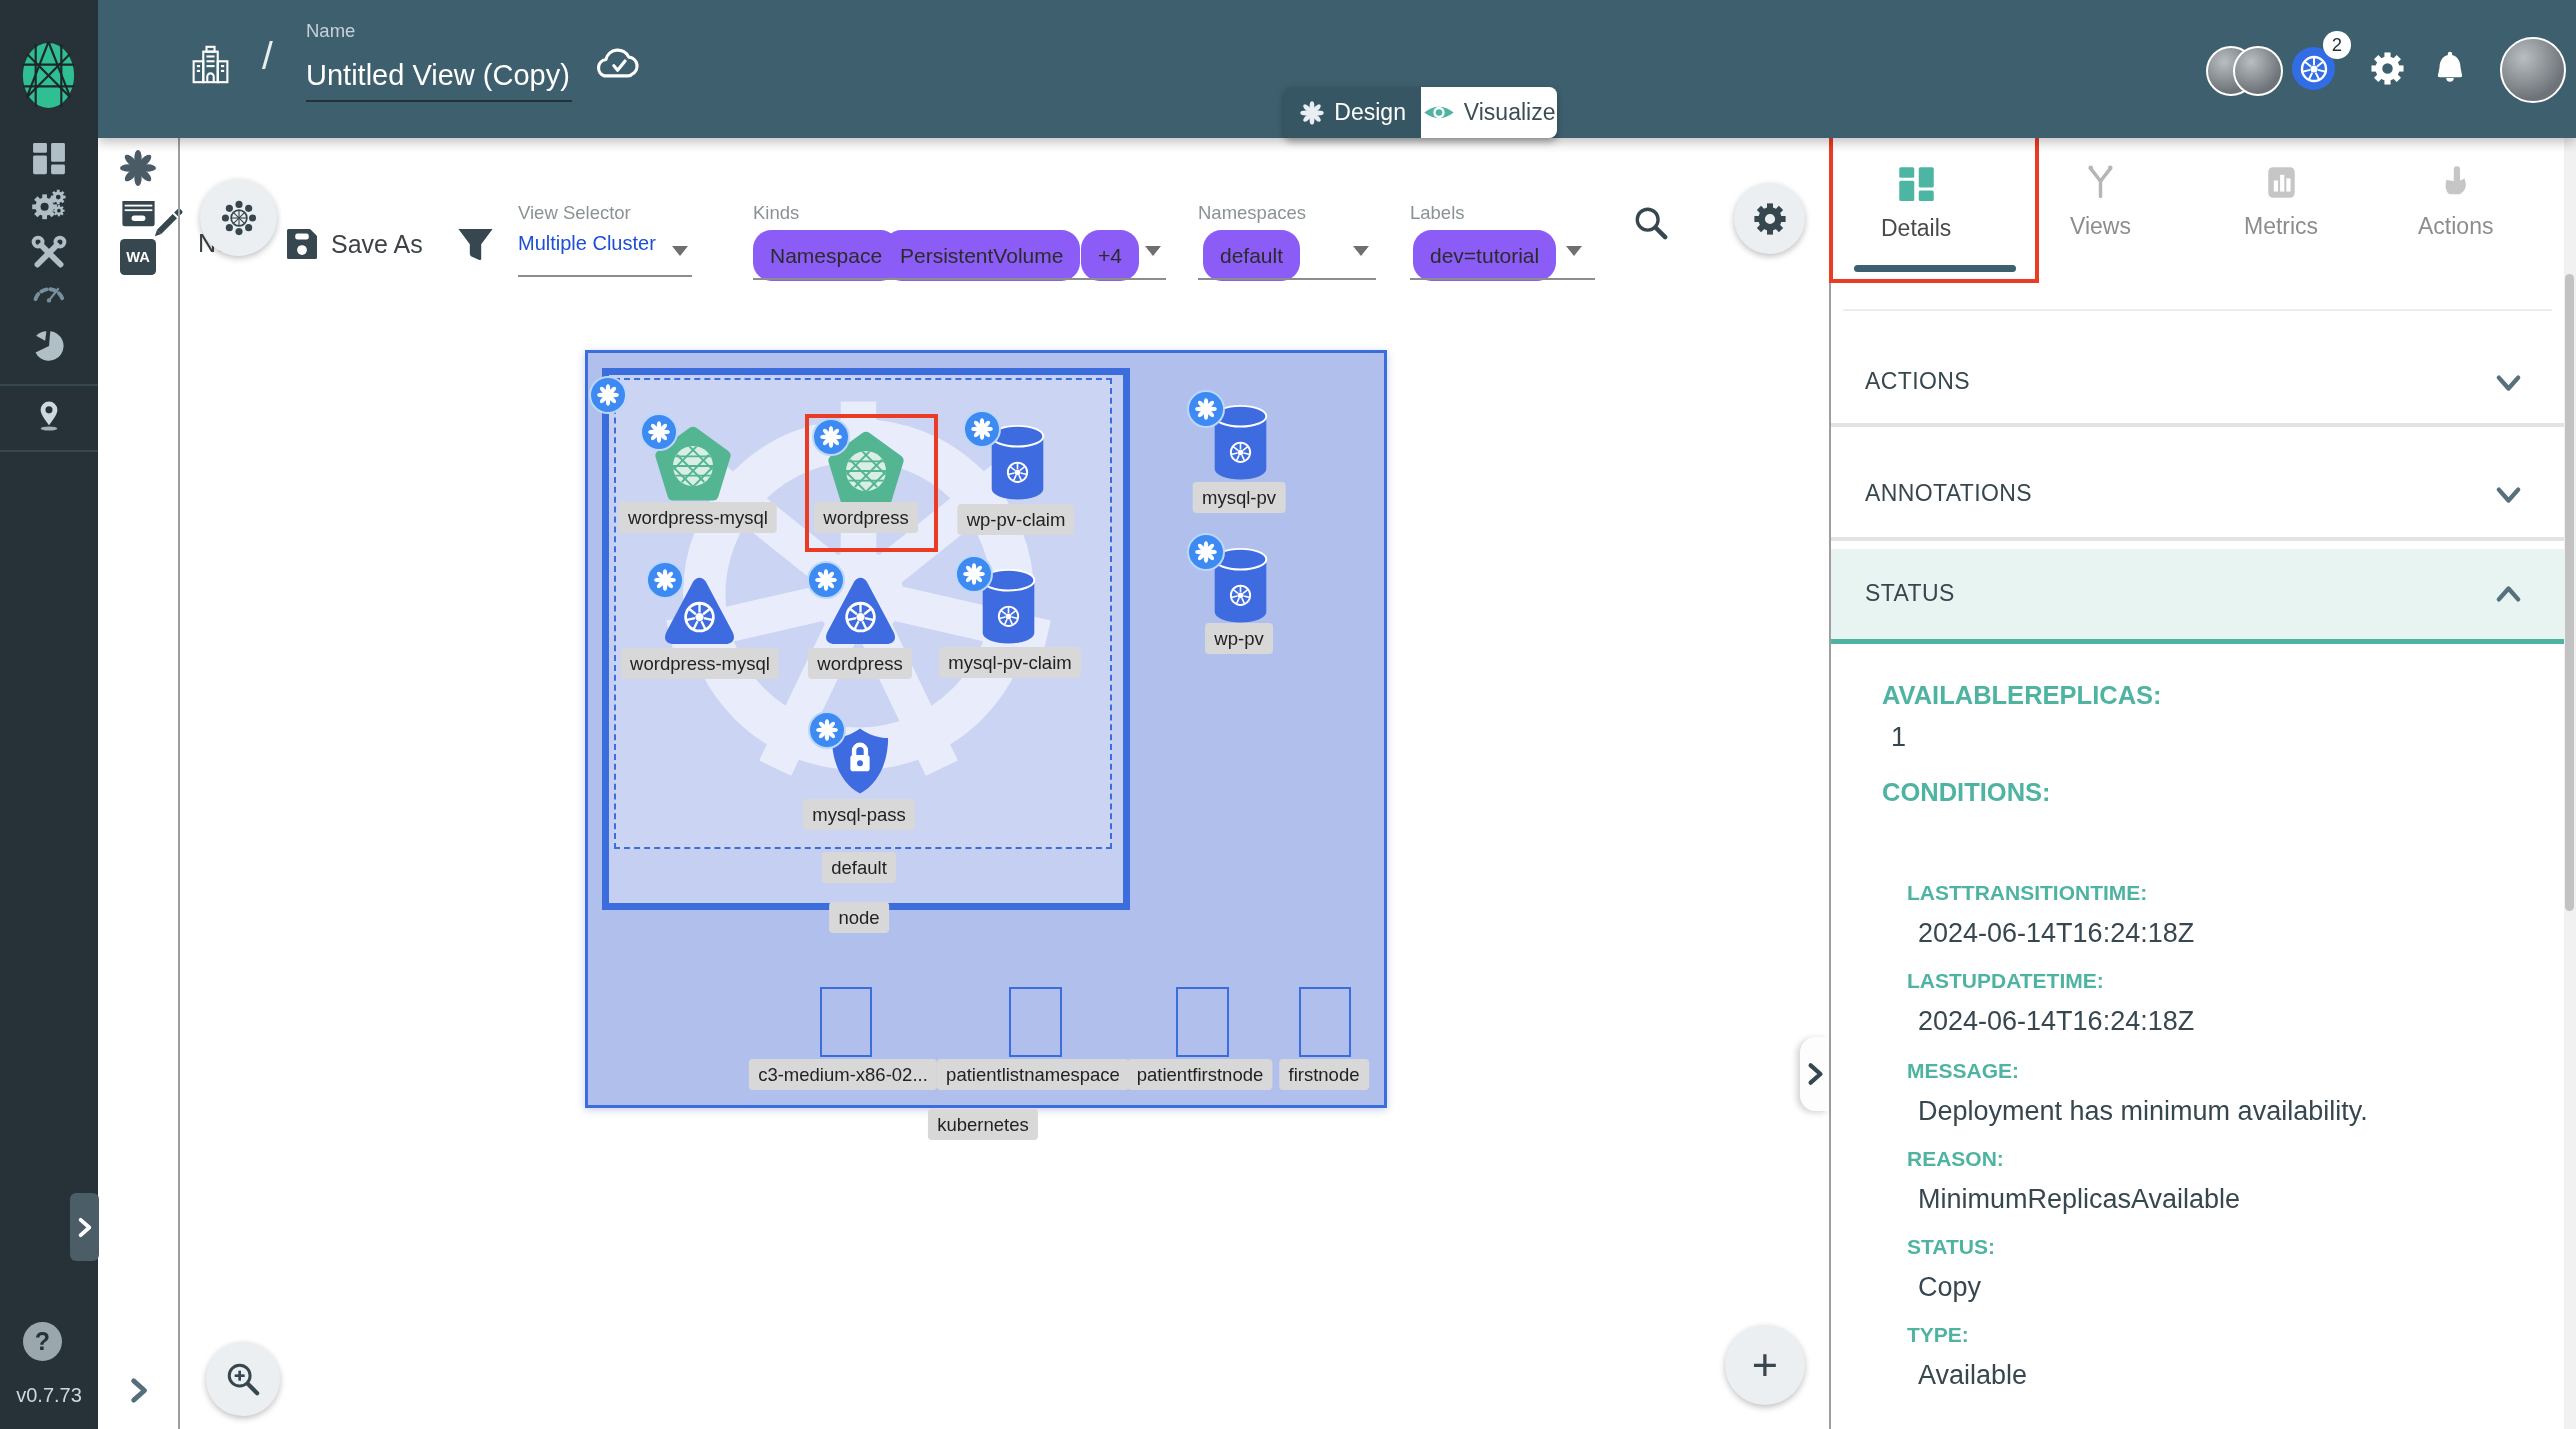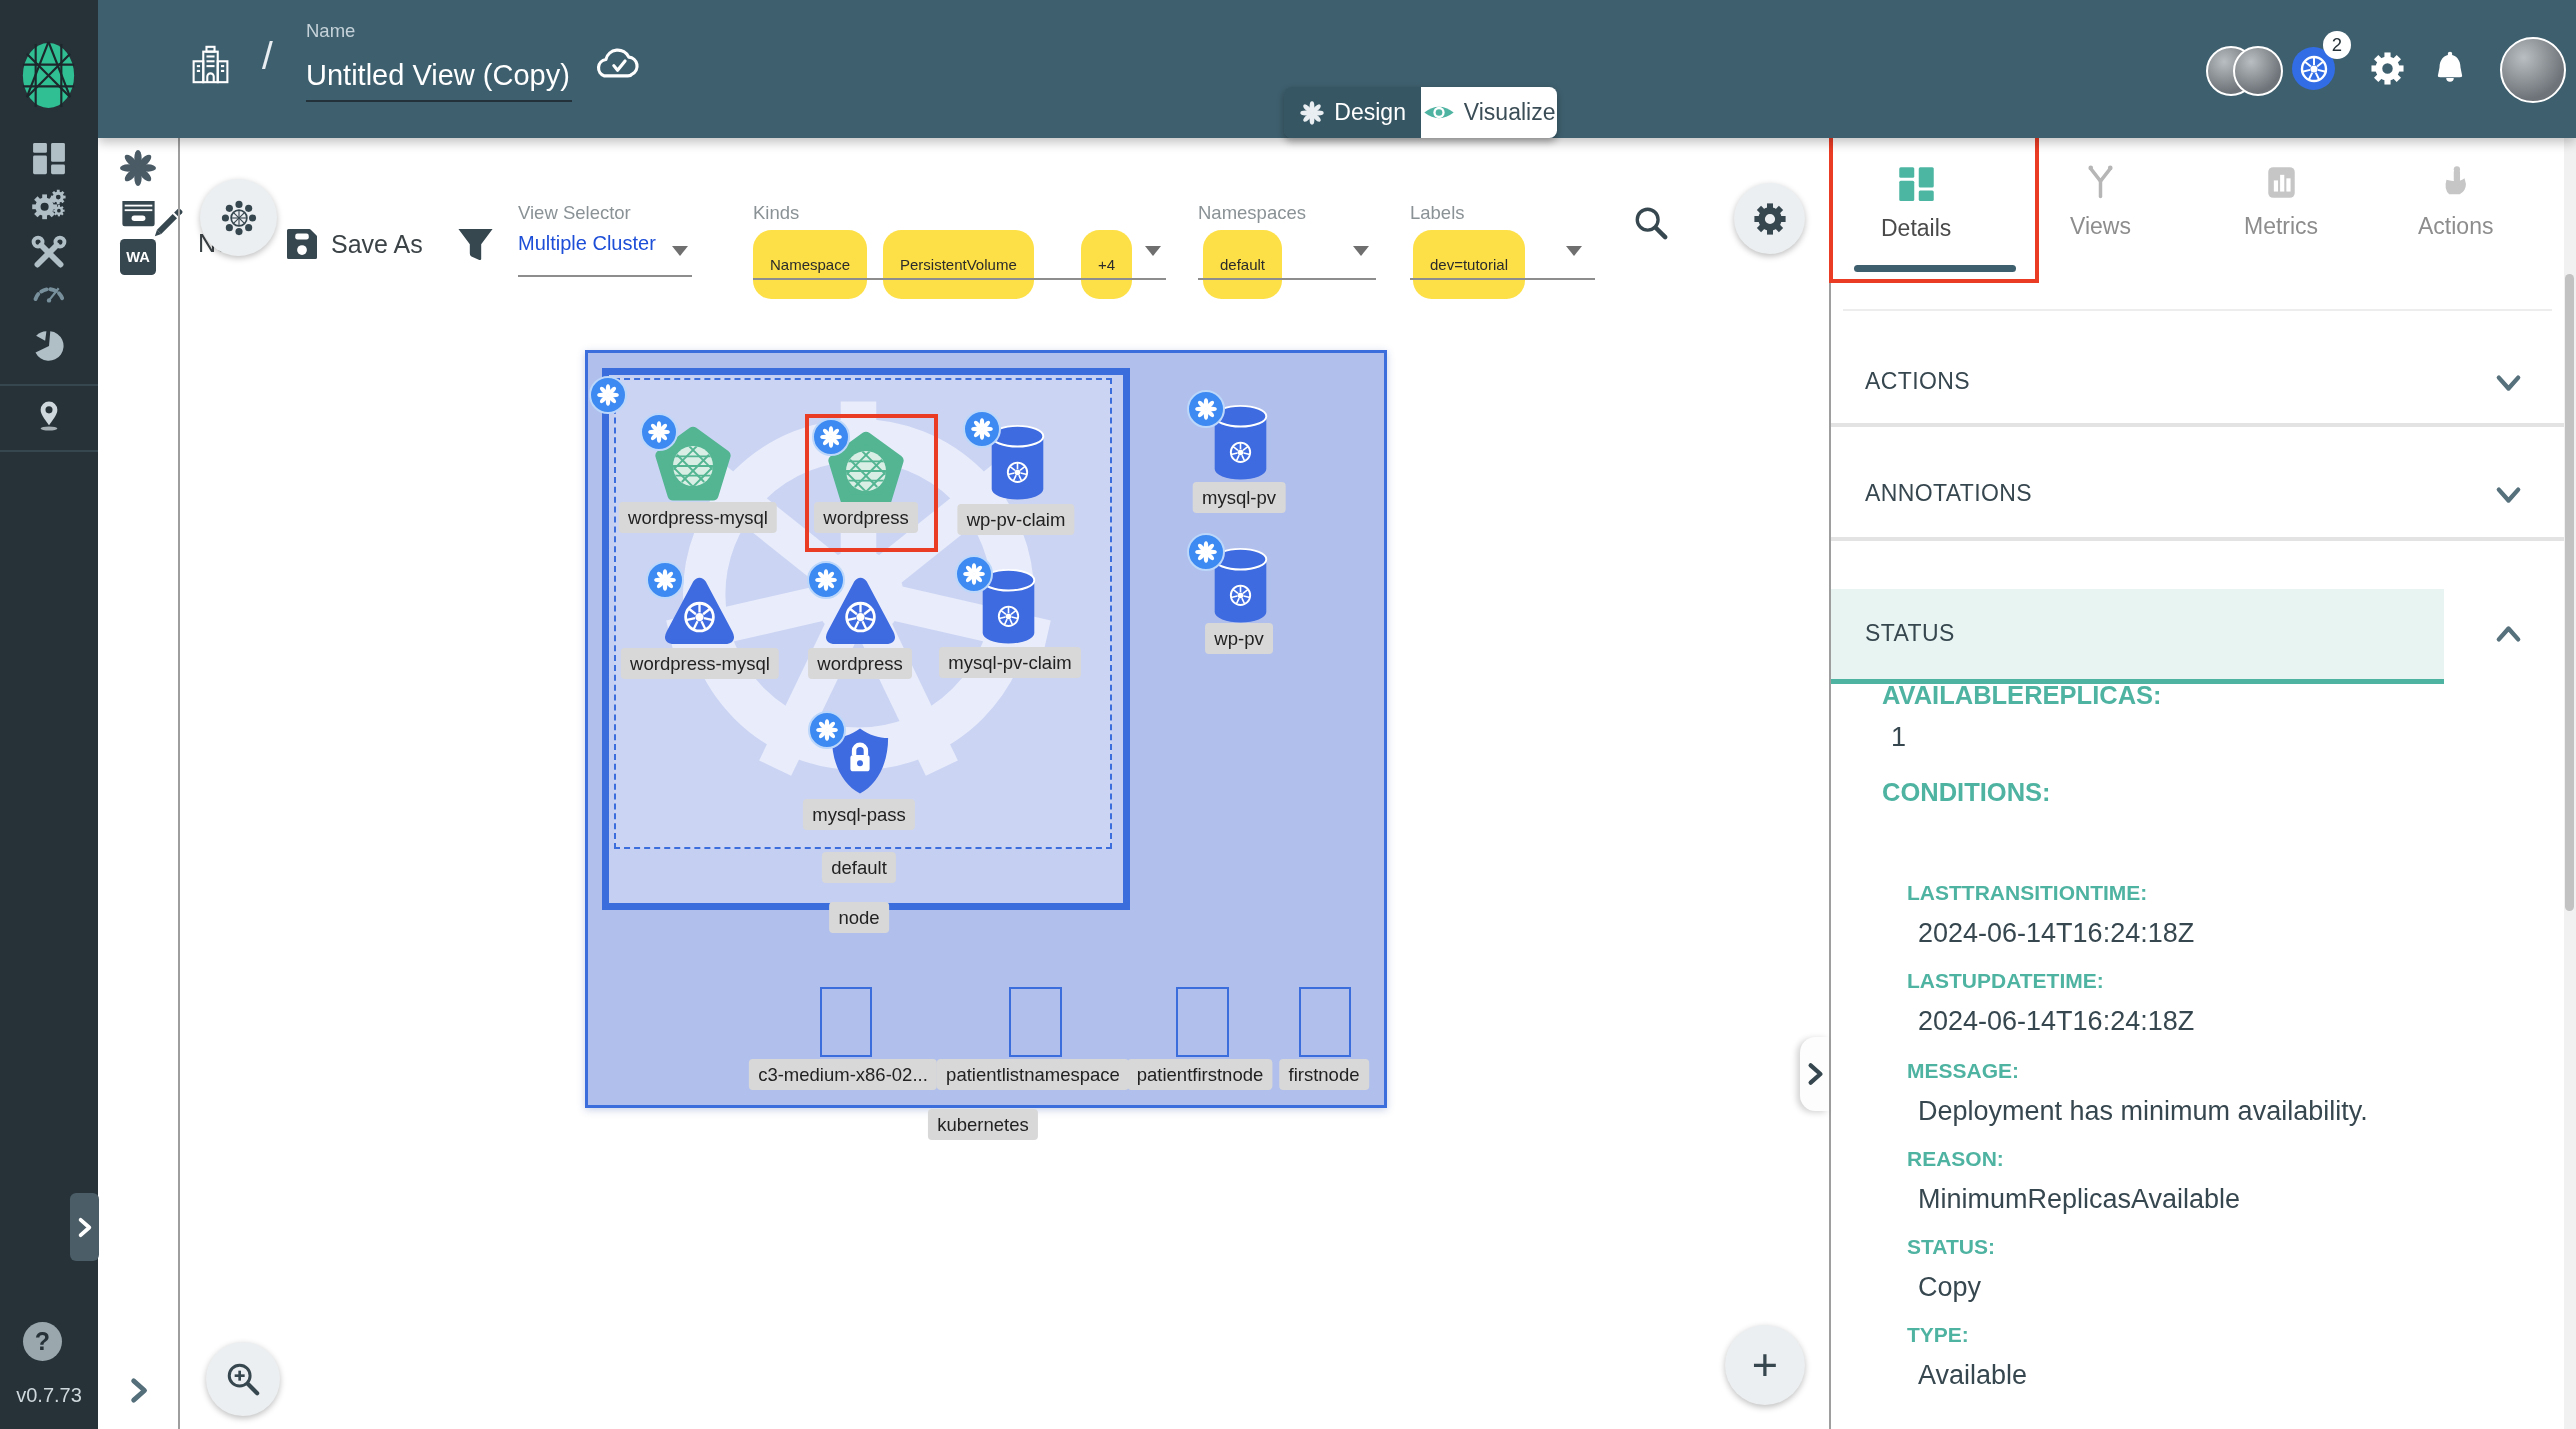--- a/index.html
+++ b/index.html
@@ -32,22 +32,22 @@
   .help-circle{width:39px;height:39px;border-radius:50%;background:#9aa7ad;display:flex;
                align-items:center;justify-content:center;font-size:25px;font-weight:bold;color:#263238;}
   
   .toolcol-div{left:178px;top:138px;width:1.5px;height:1291px;background:#9e9e9e;}
   
   .round-btn{border-radius:50%;background:#eceff1;box-shadow:0 2.3px 6.2px rgba(0,0,0,.25);
              display:flex;align-items:center;justify-content:center;}
   .tb-label{font-size:18.5px;color:#8a9296;}
   .tb-value{font-size:20px;color:#1d4ed8;}
   .tb-underline{height:1.5px;background:#8d8d8d;}
-  .chip{height:37px;border-radius:18.5px;background:#fde047;color:#2b2b2b;font-size:15px;
-        display:flex;align-items:center;padding:16px 17px;}
+  .chip{height:37px;border-radius:18.5px;background:#8b5cf6;color:#2b2b2b;font-size:21px;
+        display:flex;align-items:center;padding:7px 17px;}
   .caret{width:0;height:0;border-left:8.5px solid transparent;border-right:8.5px solid transparent;
          border-top:10px solid #6f6f6f;}
   .btn-text{font-size:25px;color:#3c4347;}
   
   .cluster{background:#b0bfec;border:3.1px solid #3b6edc;box-shadow:0 2.3px 7.7px rgba(40,70,160,.25);}
   .knode{background:#c4cff1;border:7px solid #3b6edc;}
   .kns{background:#cbd4f3;border:2.3px dashed #3b6edc;}
   .kchip{height:31px;background:#d8d8d8;border-radius:3.9px;color:#222;font-size:18.5px;
          display:flex;align-items:center;padding:0 9.3px;white-space:nowrap;}
   .ksquare{border:2.3px solid #3b6edc;}
@@ -621,21 +621,21 @@
       <use href="#chevdown"></use>
     </svg>
   <div class="abs hr-thick" style="left:0;top:285px;width:733px"></div>
 
   <div class="abs acc-label" style="left:34px;top:342px">ANNOTATIONS</div>
   <svg class="abs" style="left:663px;top:342px;color:#56707c" width="29" height="29" viewBox="0 0 38 38">
       <use href="#chevdown"></use>
     </svg>
   <div class="abs hr-thick" style="left:0;top:399px;width:733px"></div>
 
-  <div class="abs status-head" style="left:0;top:451px;width:613px;height:90px">
+  <div class="abs status-head" style="left:0;top:411px;width:733px;height:90px">
     <div class="abs acc-label" style="left:34px;top:31px">STATUS</div>
     <svg class="abs" style="left:663px;top:31px;color:#56707c;transform:rotate(180deg)" width="29" height="29" viewBox="0 0 38 38">
         <use href="#chevdown"></use>
       </svg>
   </div>
 
   <div class="abs st-label st-h1" style="left:51px;top:543px">AVAILABLEREPLICAS:</div>
   <div class="abs st-val" style="left:60px;top:584px">1</div>
   <div class="abs st-label st-h1" style="left:51px;top:640px">CONDITIONS:</div>
 

